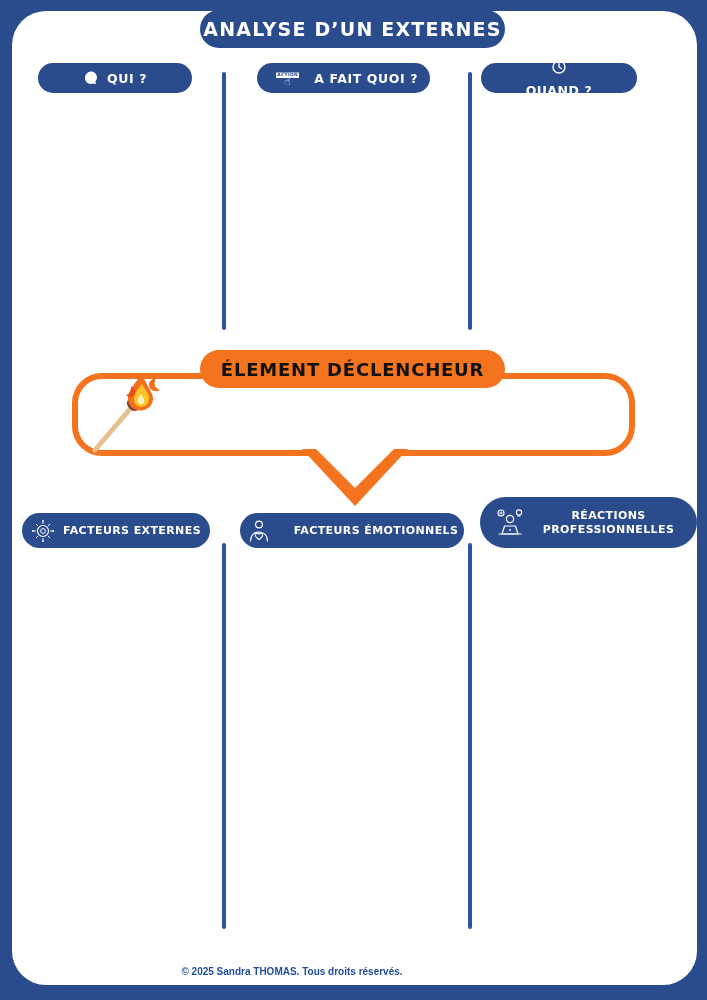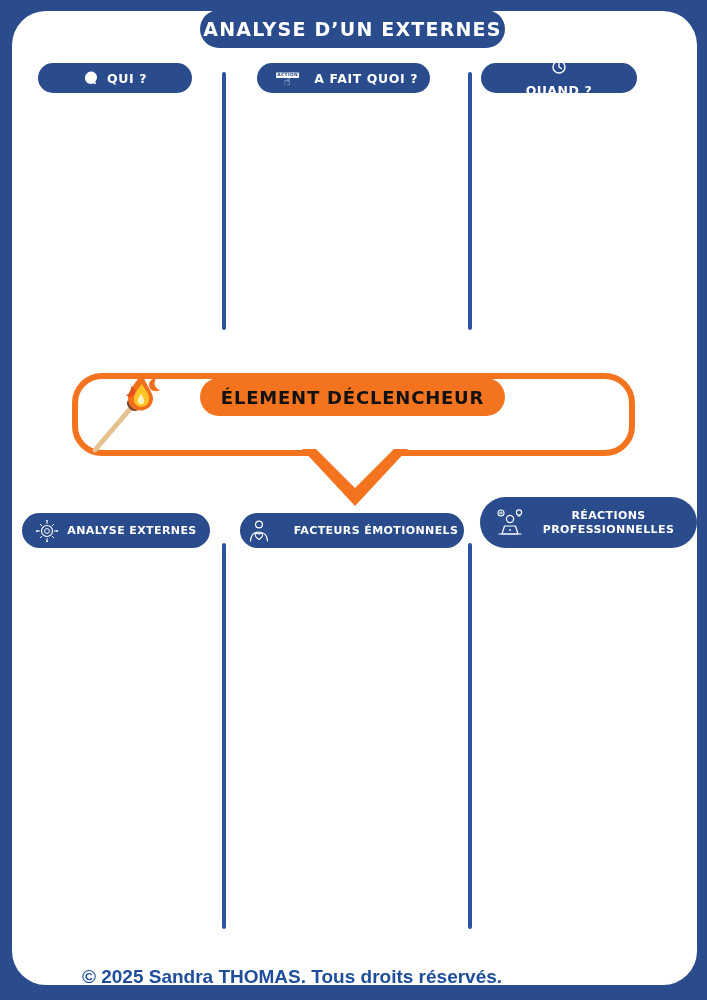--- a/index.html
+++ b/index.html
@@ -29,38 +29,38 @@
   .vl-1,.vl-3{left:222px;}
   .vl-2,.vl-4{left:468px;}
 
   .bubble{position:absolute;left:72px;top:373px;width:563px;height:83px;
           background:#fff;border:6px solid var(--orange);border-radius:30px;z-index:1;}
   .tail-orange{position:absolute;left:302px;top:449px;width:106px;height:57px;background:var(--orange);
                clip-path:polygon(0 0,100% 0,50% 100%);z-index:2;}
   .tail-white{position:absolute;left:313px;top:446px;width:84px;height:42px;background:#fff;
               clip-path:polygon(0 0,100% 0,50% 100%);z-index:3;}
   .trigger-pill{left:200px;top:350px;width:305px;height:38px;background:var(--orange);
-                color:#111;font-size:18px;letter-spacing:.8px;border-radius:20px;z-index:4;margin-top:28px;}
+                color:#111;font-size:18px;letter-spacing:.8px;border-radius:20px;z-index:4;}
 
   .match{position:absolute;left:85px;top:372px;z-index:5;}
 
   .bottom-pill{font-size:11px;letter-spacing:.4px;}
   .pill-externes{left:22px;top:513px;width:188px;height:35px;}
   .pill-emotionnels{left:240px;top:513px;width:224px;height:35px;gap:22px;}
   .pill-reactions{left:480px;top:497px;width:217px;height:51px;border-radius:26px;}
   .pill-reactions .wrap-label{width:150px;text-align:center;line-height:1.25;}
 
   .icon{display:flex;align-items:center;justify-content:center;flex:0 0 auto;}
   .action-icon{display:flex;flex-direction:column;align-items:center;line-height:1;}
   .action-box{background:#fff;color:var(--blue);font-size:7px;font-weight:700;
               padding:1px 2px;border-radius:1px;transform:scale(.62);transform-origin:center bottom;}
   .action-hand{color:#fff;font-size:11px;margin-top:-2px;font-family:"DejaVu Sans",sans-serif;}
 
   .footer{position:absolute;left:0;top:966px;width:584px;text-align:center;
-          color:var(--footer-blue);font-size:19px;font-weight:700;
+          color:var(--footer-blue);font-size:10px;font-weight:700;
           font-family:"Liberation Sans","DejaVu Sans",sans-serif;}
 </style>
 </head>
 <body>
 
 <div class="canvas">
   <div class="page-inner"></div>
 
   <div class="pill title-pill">
     <span>ANALYSE D’UN EXTERNES</span>
@@ -132,21 +132,21 @@
             <line x1="17.3" y1="6.7" x2="18.7" y2="5.3"></line>
         </g>
         <g fill="#ffffff">
           <circle cx="12" cy="1.8" r=".9"></circle>
             <circle cx="12" cy="22.2" r=".9"></circle>
           <circle cx="1.8" cy="12" r=".9"></circle>
             <circle cx="22.2" cy="12" r=".9"></circle>
         </g>
       </svg>
     </span>
-    <span>ANALYSE EXTERNES</span>
+    <span>FACTEURS EXTERNES</span>
   </div>
 
   <div class="pill bottom-pill pill-emotionnels">
     <span class="icon">
       <svg width="26" height="26" viewBox="0 0 26 26">
         <circle cx="13" cy="6.5" r="3.4" fill="none" stroke="#ffffff" stroke-width="1.2"></circle>
         <path d="M4.5 23c0-5.5 3.5-9 8.5-9s8.5 3.5 8.5 9" fill="none" stroke="#ffffff" stroke-width="1.2" stroke-linecap="round"></path>
         <path d="M13 21.5c-2.2-1.6-3.6-3-3.6-4.6 0-1 .8-1.8 1.9-1.8.7 0 1.3.4 1.7 1 .4-.6 1-1 1.7-1 1.1 0 1.9.8 1.9 1.8 0 1.6-1.4 3-3.6 4.6z" fill="none" stroke="#ffffff" stroke-width="1.1" stroke-linejoin="round"></path>
       </svg>
     </span>

